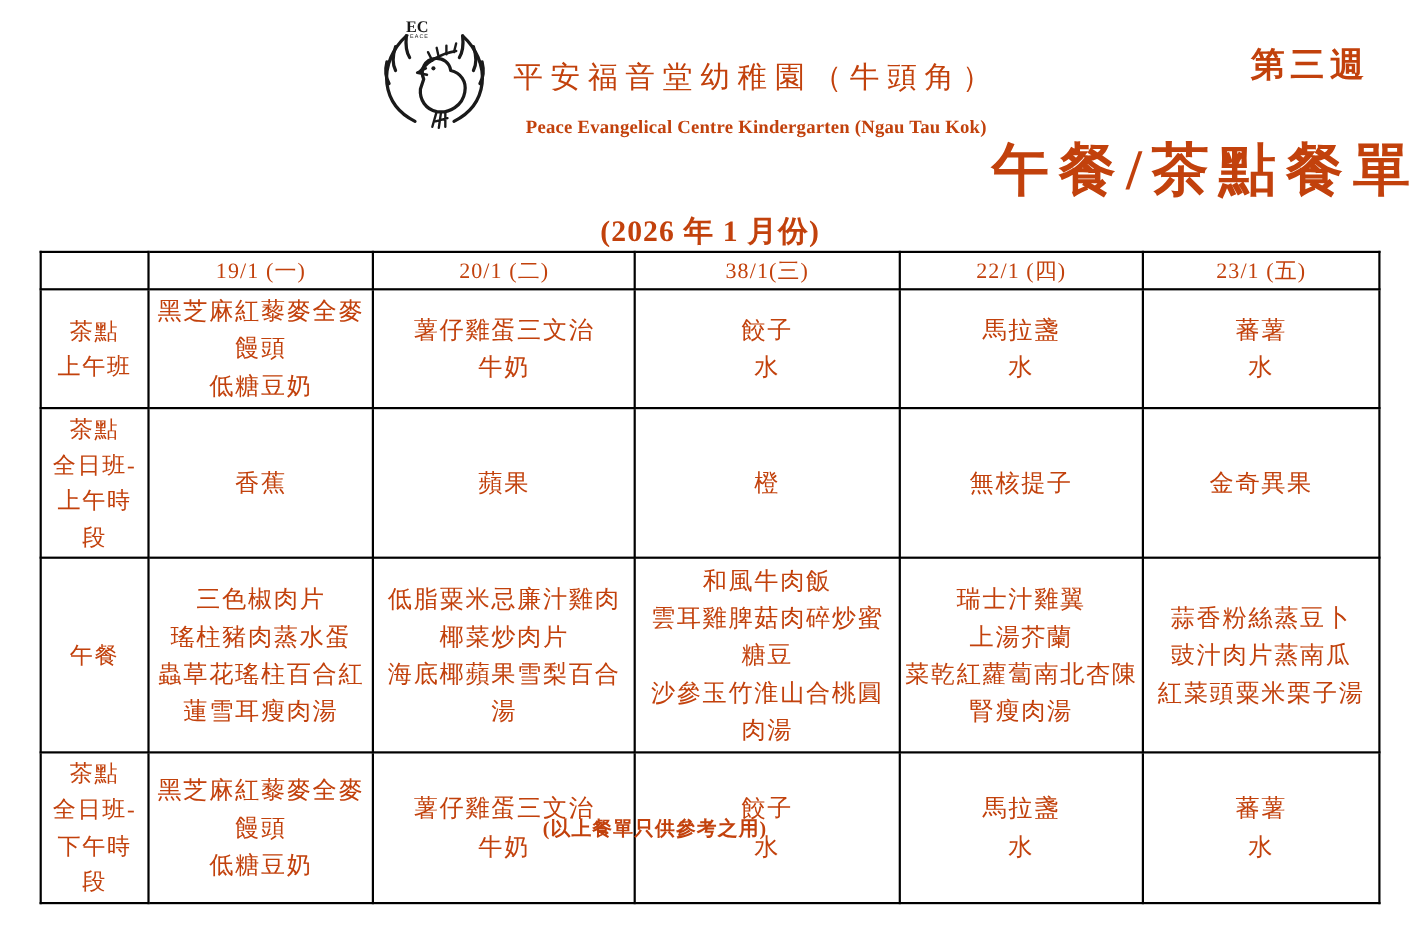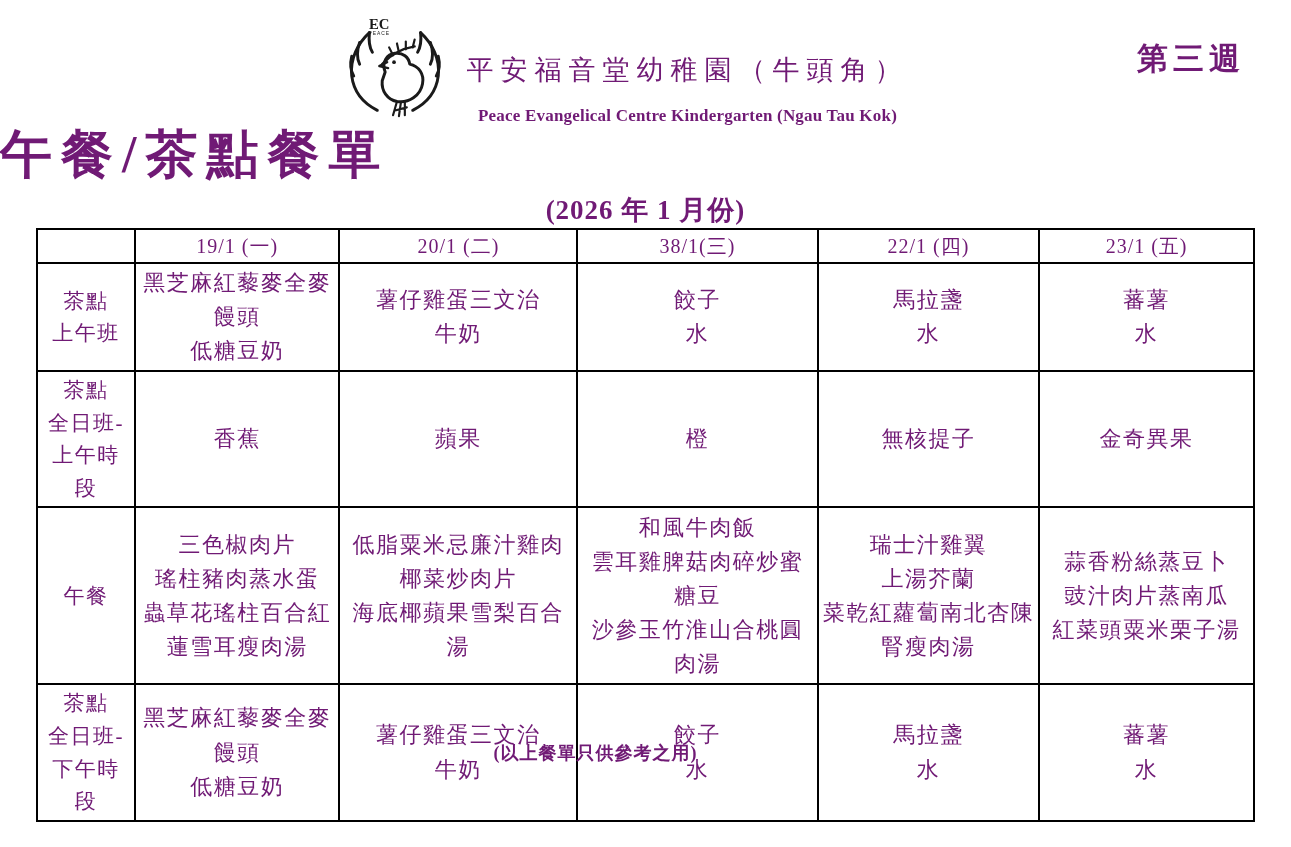--- a/index.html
+++ b/index.html
@@ -1,21 +1,21 @@
 <!DOCTYPE html>
 <html><head>
 <meta charset="utf-8">
 <style>
   html, body { margin: 0; padding: 0; background: #ffffff; }
   .page {
     position: relative;
     width: 1291px;
     height: 847px;
     background: #ffffff;
-    color: #701a75;
+    color: #c2410c;
     font-family: "Liberation Serif", "DejaVu Serif", serif;
     overflow: hidden;
   }
 
   
   .logo {
     position: absolute;
     left: 336px;
     top: 12px;
     width: 118px;
@@ -49,21 +49,21 @@
     font-weight: bold;
     letter-spacing: 5px;
     white-space: nowrap;
   }
   .main-title {
     position: absolute;
     top: 120px;
     left: 0;
     width: 100%;
     margin: 0;
-    text-align: left;
+    text-align: right;
     font-size: 52px;
     font-weight: bold;
     letter-spacing: 9px;
   }
   .subtitle {
     position: absolute;
     top: 192px;
     left: 0;
     width: 100%;
     text-align: center;

